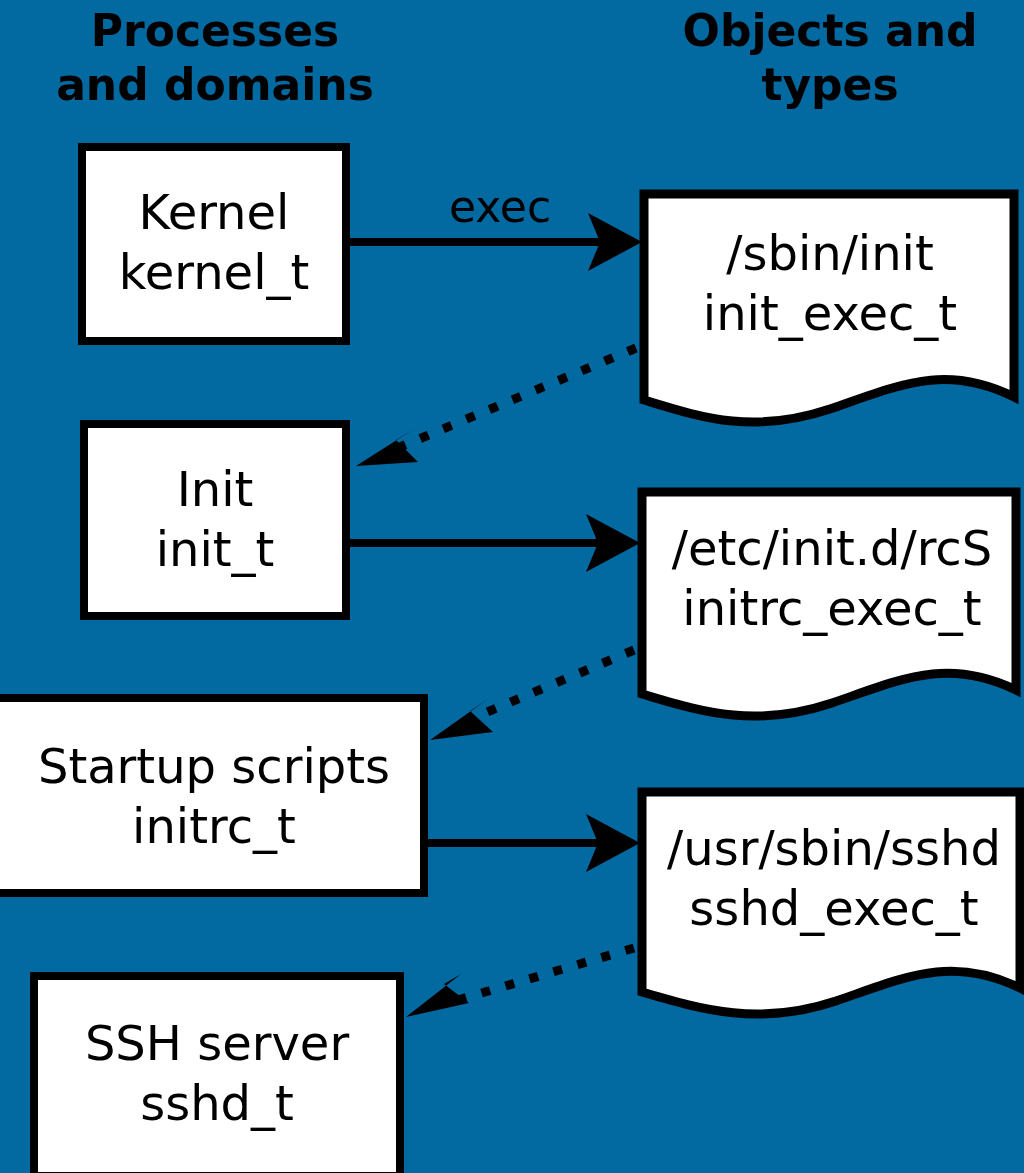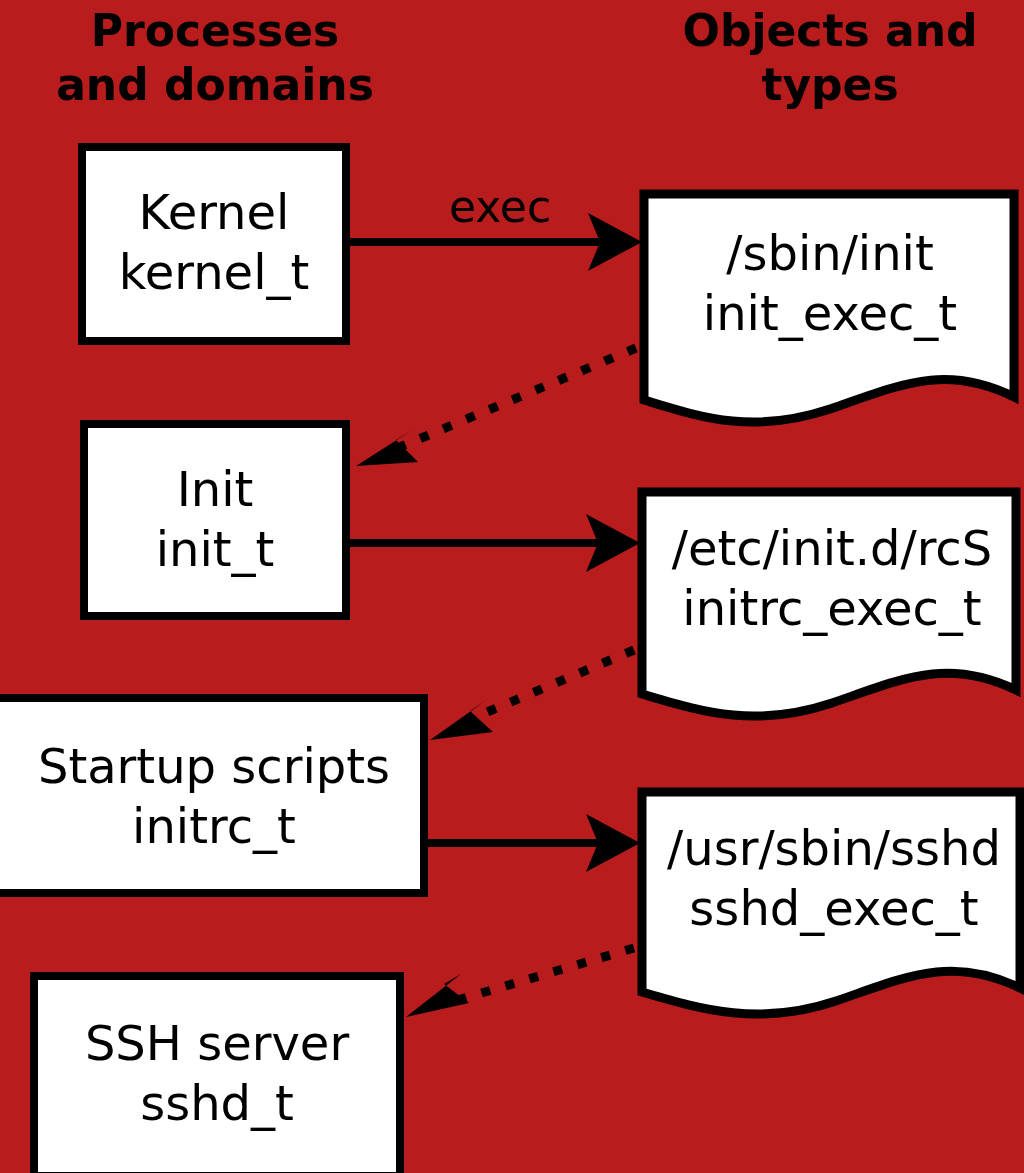--- a/index.html
+++ b/index.html
@@ -10,21 +10,21 @@
   body {
     width: 1024px;
     height: 1173px;
     overflow: hidden;
     font-family: "DejaVu Sans", sans-serif;
   }
   #diagram-root {
     position: relative;
     width: 1024px;
     height: 1173px;
-    background: #b91c1c;
+    background: #0369a1;
   }
   svg#diagram-svg {
     display: block;
     width: 1024px;
     height: 1173px;
   }
   .col-header {
     font-family: "DejaVu Sans", sans-serif;
     font-weight: bold;
     font-size: 44px;

